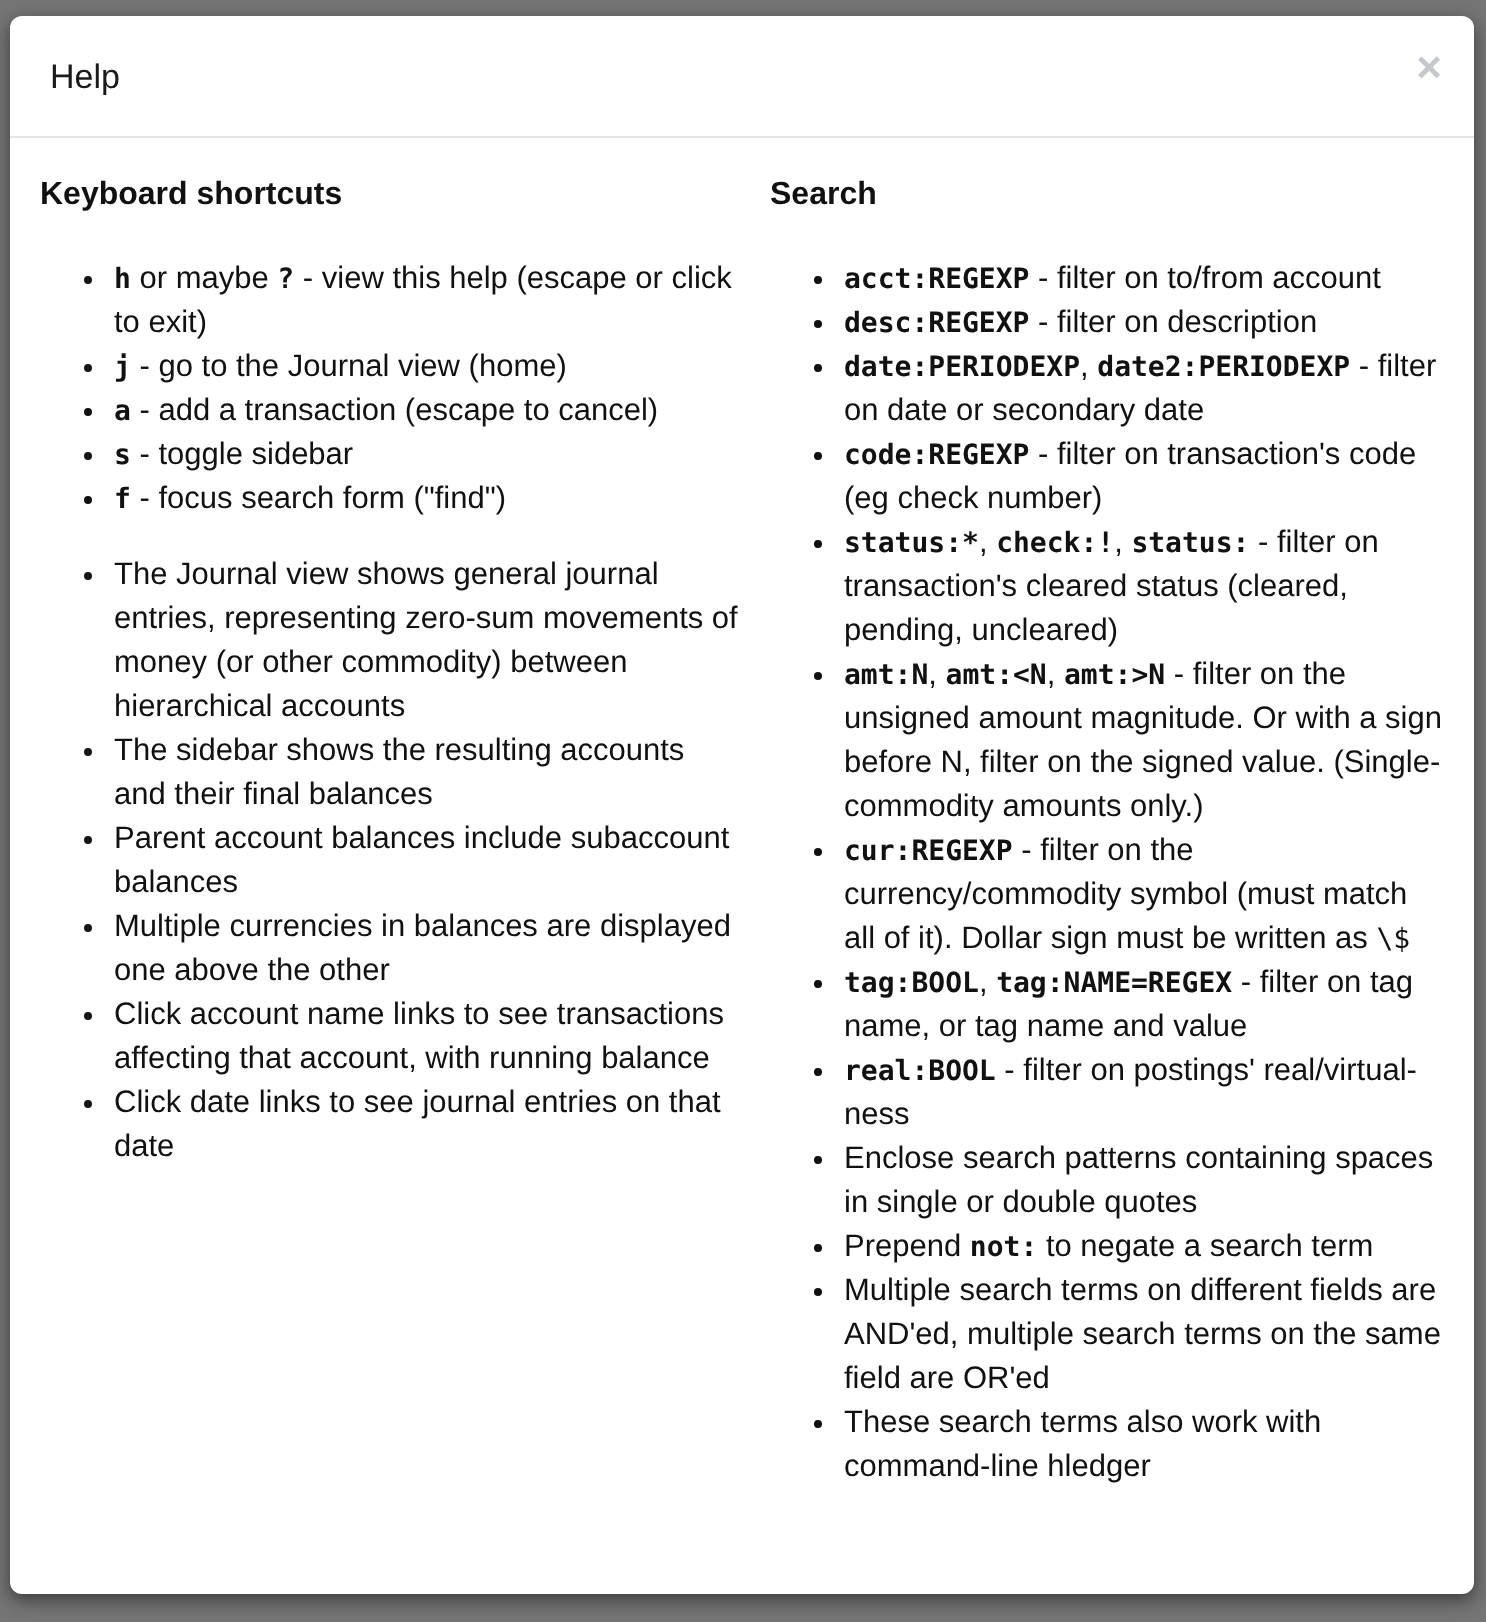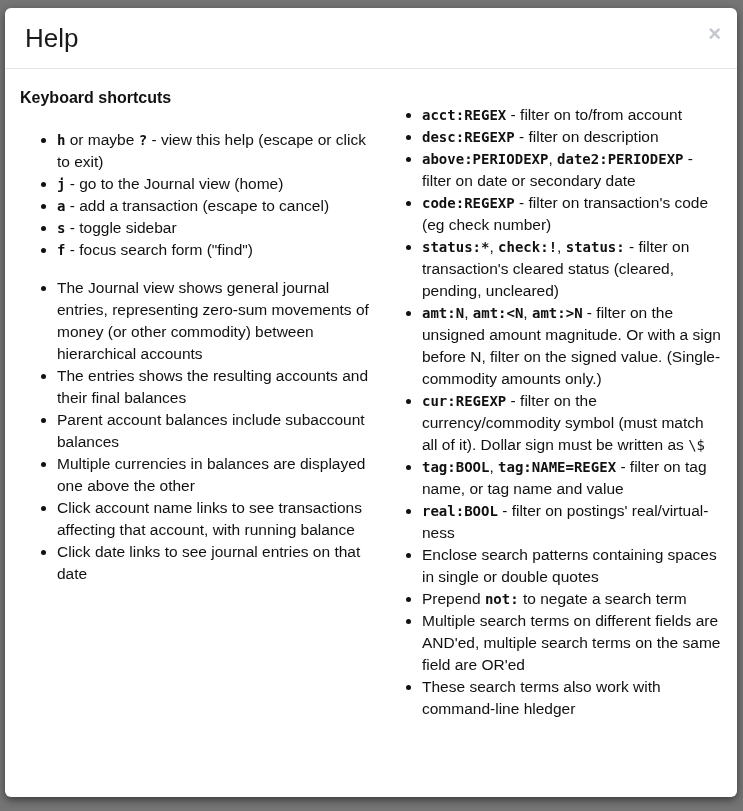--- a/index.html
+++ b/index.html
@@ -31,21 +31,21 @@
     border-radius:6px;
     box-shadow:0 3px 9px rgba(0,0,0,.5);
     overflow:hidden;
   }
   .modal-header {
     position:relative;
     padding:14px 20px 13px 20px;
     border-bottom:1px solid #e5e5e5;
   }
   .modal-title {
-    font-size:26px; line-height:33px;
+    font-size:17px; line-height:33px;
     font-weight:400; color:#1a1a1a;
   }
   .close-btn {
     position:absolute; top:15px; right:16px;
     font-size:22px; line-height:1; font-weight:bold;
     color:#c4c8cd; cursor:pointer;
     background:none; border:none; padding:0;
     font-family:"Liberation Sans", sans-serif;
   }
 
@@ -103,34 +103,35 @@
             <li><code class="kw">h</code> or maybe <code class="kw">?</code> - view this help (escape or click to exit)</li>
             <li><code class="kw">j</code> - go to the Journal view (home)</li>
             <li><code class="kw">a</code> - add a transaction (escape to cancel)</li>
             <li><code class="kw">s</code> - toggle sidebar</li>
             <li><code class="kw">f</code> - focus search form ("find")</li>
           </ul>
         </div>
         <div class="help-section">
           <ul class="help-list">
             <li>The Journal view shows general journal entries, representing zero-sum movements of money (or other commodity) between hierarchical accounts</li>
-            <li>The entries shows the resulting accounts and their final balances</li>
+            <li>The sidebar shows the resulting accounts and their final balances</li>
             <li>Parent account balances include subaccount balances</li>
             <li>Multiple currencies in balances are displayed one above the other</li>
             <li>Click account name links to see transactions affecting that account, with running balance</li>
             <li>Click date links to see journal entries on that date</li>
           </ul>
         </div>
       </div>
     <div>
         <div class="help-section">
+          <div class="help-heading">Search</div>
           <ul class="help-list">
-            <li><code class="kw">acct:REGEX</code> - filter on to/from account</li>
+            <li><code class="kw">acct:REGEXP</code> - filter on to/from account</li>
             <li><code class="kw">desc:REGEXP</code> - filter on description</li>
-            <li><code class="kw">above:PERIODEXP</code>, <code class="kw">date2:PERIODEXP</code> - filter on date or secondary date</li>
+            <li><code class="kw">date:PERIODEXP</code>, <code class="kw">date2:PERIODEXP</code> - filter on date or secondary date</li>
             <li><code class="kw">code:REGEXP</code> - filter on transaction's code (eg check number)</li>
             <li><code class="kw">status:*</code>, <code class="kw">check:!</code>, <code class="kw">status:</code> - filter on transaction's cleared status (cleared, pending, uncleared)</li>
             <li><code class="kw">amt:N</code>, <code class="kw">amt:&lt;N</code>, <code class="kw">amt:&gt;N</code> - filter on the unsigned amount magnitude. Or with a sign before N, filter on the signed value. (Single-commodity amounts only.)</li>
             <li><code class="kw">cur:REGEXP</code> - filter on the currency/commodity symbol (must match all of it). Dollar sign must be written as <code class="mono-plain">\$</code></li>
             <li><code class="kw">tag:BOOL</code>, <code class="kw">tag:NAME=REGEX</code> - filter on tag name, or tag name and value</li>
             <li><code class="kw">real:BOOL</code> - filter on postings' real/virtual-ness</li>
             <li>Enclose search patterns containing spaces in single or double quotes</li>
             <li>Prepend <code class="kw">not:</code> to negate a search term</li>
             <li>Multiple search terms on different fields are AND'ed, multiple search terms on the same field are OR'ed</li>
             <li>These search terms also work with command-line hledger</li>

